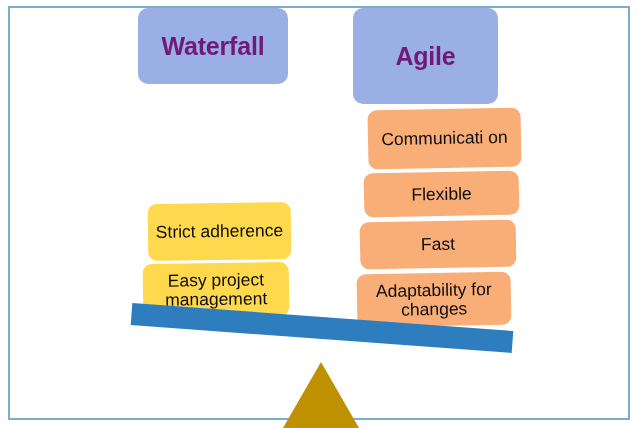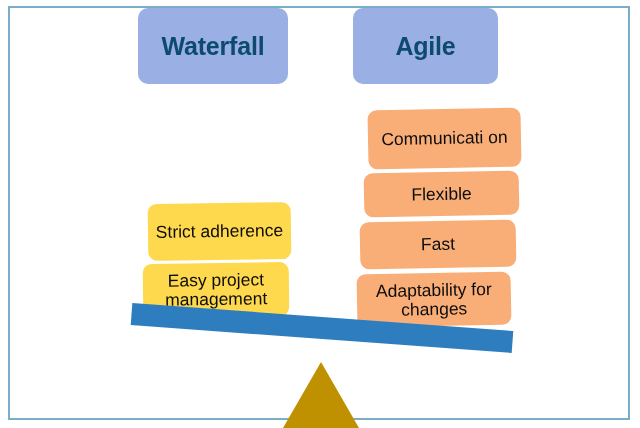--- a/index.html
+++ b/index.html
@@ -27,21 +27,21 @@
     background: #ffffff;
   }
 
   .hdr-box {
     position: absolute;
     background: #9aafe3;
     border-radius: 10px;
     display: flex;
     align-items: center;
     justify-content: center;
-    color: #0c4a6e;
+    color: #701a75;
     font-weight: bold;
     font-size: 25px;
     letter-spacing: -0.2px;
   }
 
   .pan-box {
     position: absolute;
     border-radius: 9px;
     display: flex;
     align-items: center;
@@ -81,21 +81,21 @@
 </head>
 <body>
 
 <div id="canvas">
   <div id="frame"></div>
 
   <div class="hdr-box" style="left:138px; top:8px; width:150px; height:76px;">
     <span>Waterfall</span>
   </div>
 
-  <div class="hdr-box" style="left:353px; top:8px; width:145px; height:76px;">
+  <div class="hdr-box" style="left:353px; top:8px; width:145px; height:96px;">
     <span>Agile</span>
   </div>
 
   <div class="pan-box orange" style="left:368px; top:109px; width:153px; height:59px; transform:rotate(-1.1deg);">
     <span>Communicati on</span>
   </div>
 
   <div class="pan-box orange" style="left:364px; top:172px; width:155px; height:44px; transform:rotate(-1.1deg);">
     <span>Flexible</span>
   </div>

